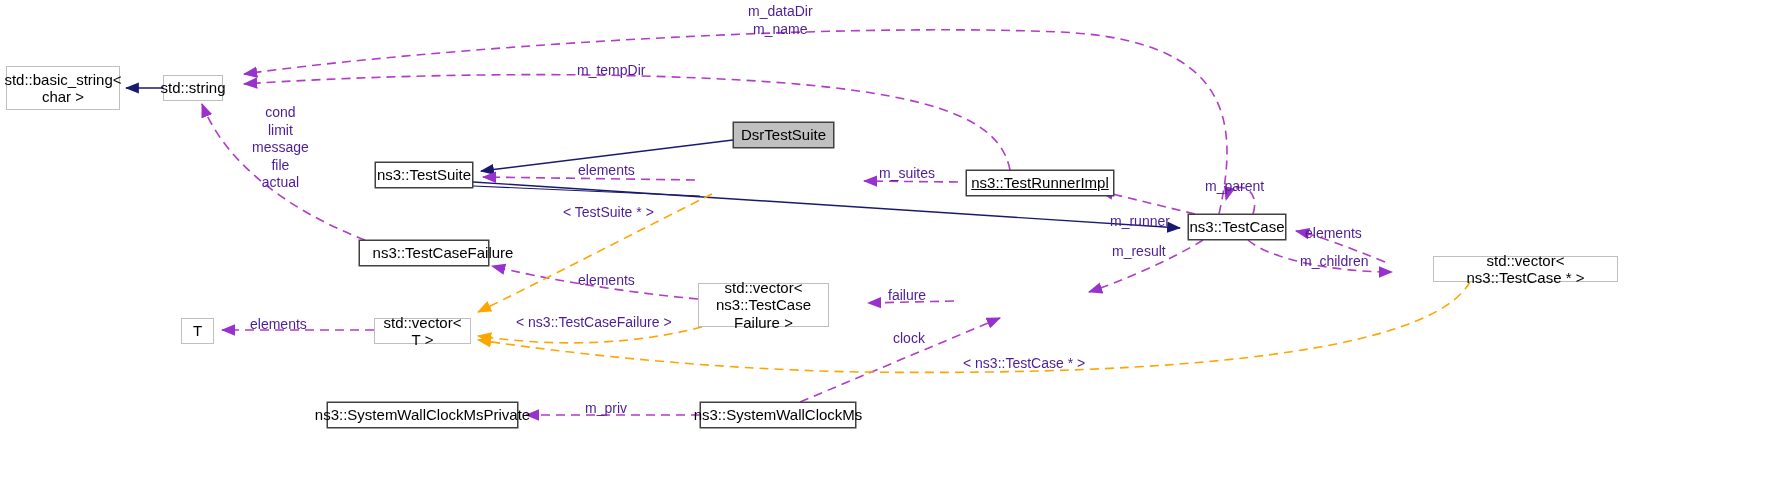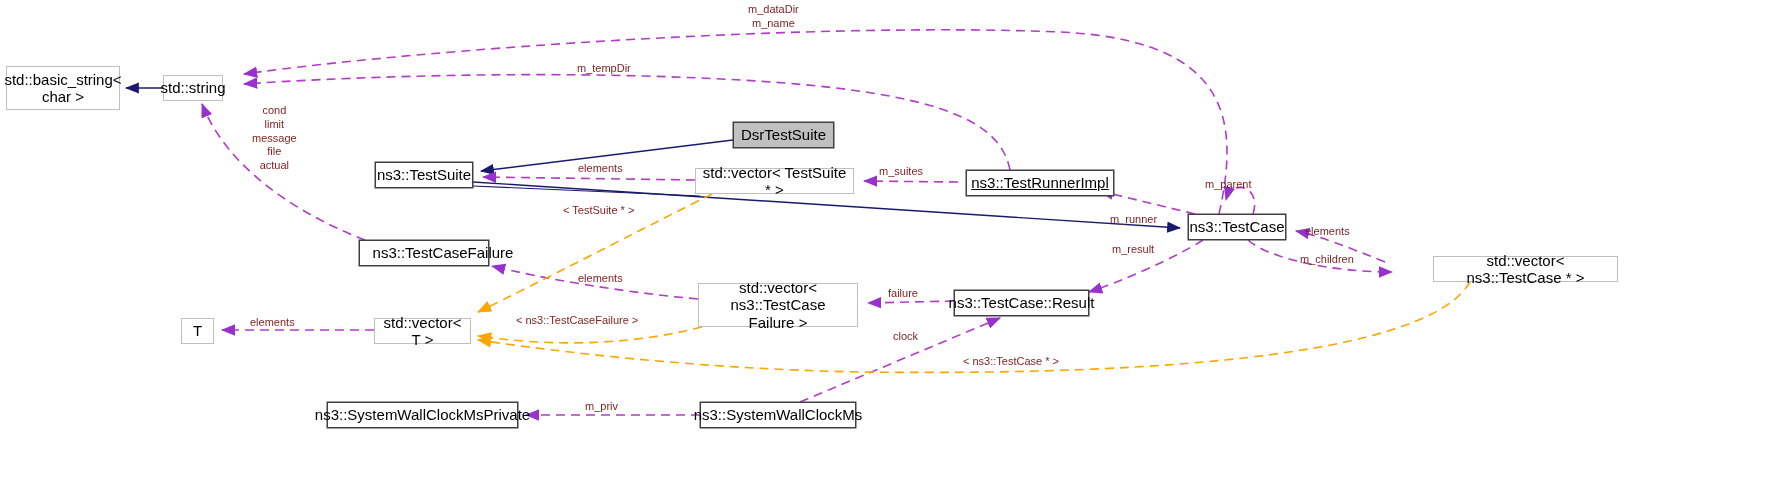--- a/index.html
+++ b/index.html
@@ -46,22 +46,22 @@
     border: 1px solid #bfbfbf;
   }
   
   .node.focus {
     background: #c0c0c0;
     border: 1px solid #404040;
     box-shadow: 0 0 0 0.5px #404040;
   }
   .edge-label {
     position: absolute;
-    font-size: 11px;
-    color: #7f1d1d;
+    font-size: 14px;
+    color: #4c1d95;
     white-space: pre-line;
     text-align: center;
     line-height: 1.25;
     background: transparent;
   }
 </style>
 </head>
 <body>
 
 <div id="diagram-root">
@@ -135,34 +135,32 @@
 
   <div class="node light" style="left:6px;  top:66px;  width:114px; height:44px;">std::basic_string&lt;
 char &gt;</div>
 
   <div class="node light" style="left:163px; top:75px;  width:60px;  height:26px;">std::string</div>
 
   <div class="node solid" style="left:375px; top:162px; width:98px;  height:26px;">ns3::TestSuite</div>
 
   <div class="node focus" style="left:733px; top:122px; width:101px;  height:26px;">DsrTestSuite</div>
 
-  <div class="node light" style="left:695px; top:168px; width:159px; height:26px;">std::vector&lt; TestSuite * &gt;</div>
 
   <div class="node solid" style="left:966px; top:170px; width:148px; height:26px;text-decoration:underline;">ns3::TestRunnerImpl</div>
 
   <div class="node solid" style="left:1188px;top:214px; width:98px;  height:26px;">ns3::TestCase</div>
 
   <div class="node light" style="left:1385px;top:256px; width:185px; height:26px;margin-left:48px;">std::vector&lt; ns3::TestCase * &gt;</div>
 
   <div class="node solid" style="left:359px; top:240px; width:130px; height:26px;padding-left:42px;">ns3::TestCaseFailure</div>
 
-  <div class="node light" style="left:698px; top:283px; width:160px; height:44px;">std::vector&lt; ns3::TestCase
+  <div class="node light" style="left:698px; top:283px; width:131px; height:44px;">std::vector&lt; ns3::TestCase
 Failure &gt;</div>
 
-  <div class="node solid" style="left:954px; top:290px; width:135px; height:26px;">ns3::TestCase::Result</div>
 
   <div class="node light" style="left:181px; top:318px; width:33px;  height:26px;">T</div>
 
   <div class="node light" style="left:374px; top:318px; width:97px;  height:26px;">std::vector&lt; T &gt;</div>
 
   <div class="node solid" style="left:327px; top:402px; width:191px; height:26px;">ns3::SystemWallClockMsPrivate</div>
 
   <div class="node solid" style="left:700px; top:402px; width:156px; height:26px;">ns3::SystemWallClockMs</div>
 
   <div class="edge-label" style="left:748px; top:3px;">m_dataDir

